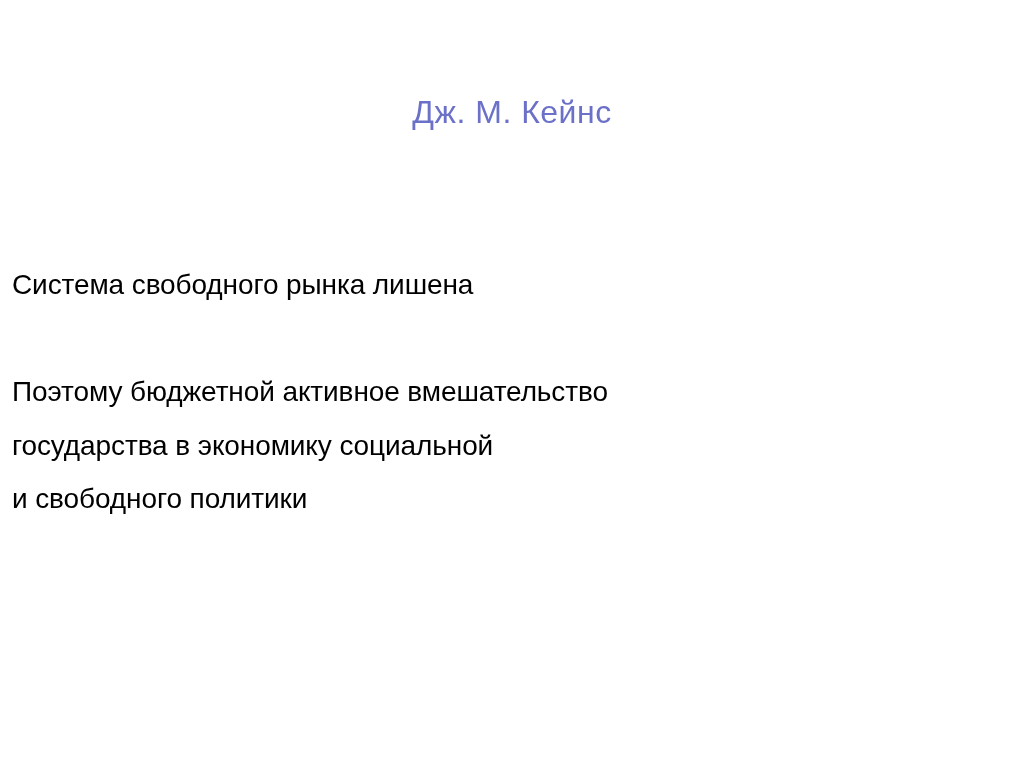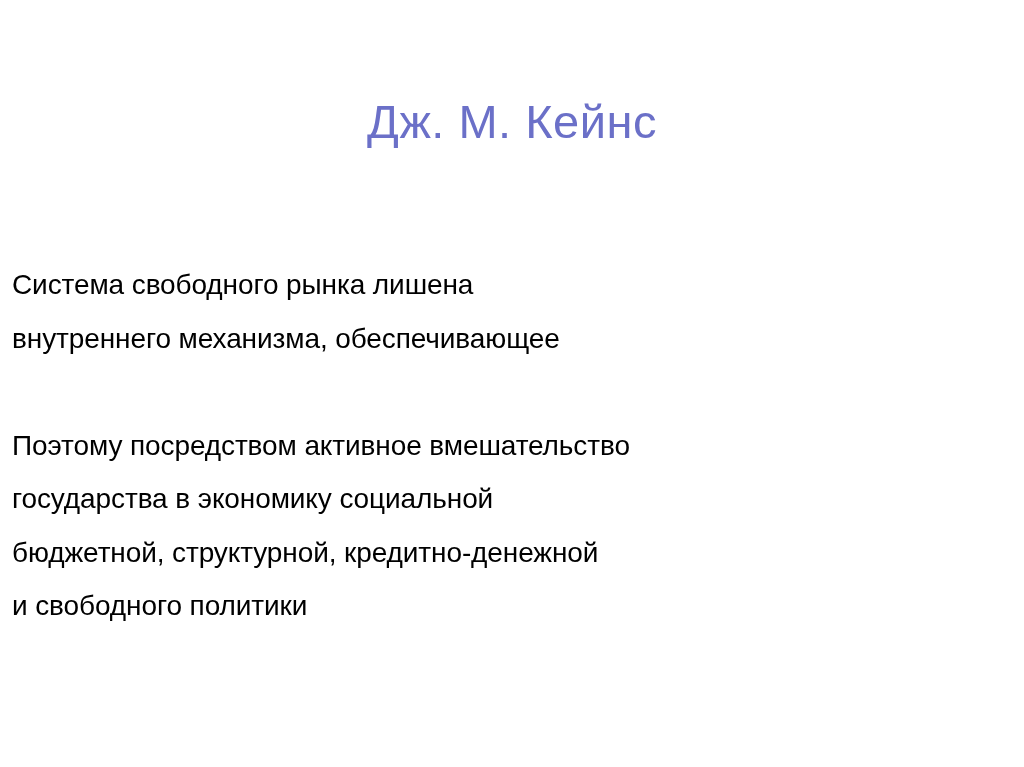--- a/index.html
+++ b/index.html
@@ -26,21 +26,21 @@
 
   
   .slide-title {
     position: absolute;
     left: 0;
     top: 62px;
     width: 1024px;
     text-align: center;
     color: #6B70C8;
     font-family: "Liberation Sans", "DejaVu Sans", sans-serif;
-    font-size: 47px;
+    font-size: 32px;
     font-weight: 400;
     line-height: 58px;
     letter-spacing: 0.5px;
     white-space: nowrap;
   }
 
   
   .slide-body {
     position: absolute;
     left: 12px;
@@ -72,27 +72,25 @@
 <body>
 
 <div class="slide" style="background: rgb(255, 255, 255);">
 
   <h1 class="slide-title" style="color: rgb(107, 112, 200);">Дж. М. Кейнс</h1>
 
   <div class="slide-body" style="color: rgb(0, 0, 0);">
 
     <p class="body-paragraph">
       <span class="body-line">Система свободного рынка лишена</span>
-      <span class="body-line">внутреннего механизма, обеспечивающее</span>
     </p>
 
     <div class="para-gap"></div>
 
     <p class="body-paragraph">
-      <span class="body-line">Поэтому посредством активное вмешательство</span>
+      <span class="body-line">Поэтому бюджетной активное вмешательство</span>
       <span class="body-line">государства в экономику социальной</span>
-      <span class="body-line">бюджетной, структурной, кредитно-денежной</span>
       <span class="body-line">и свободного политики</span>
     </p>
 
   </div>
 
 </div>
 
 </body></html>

